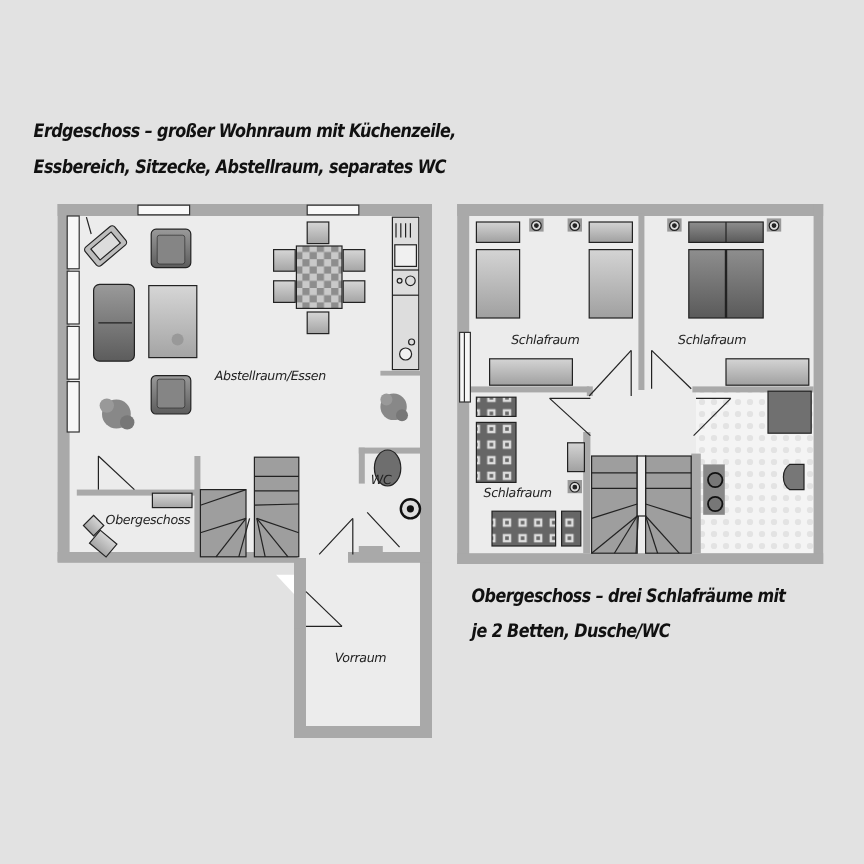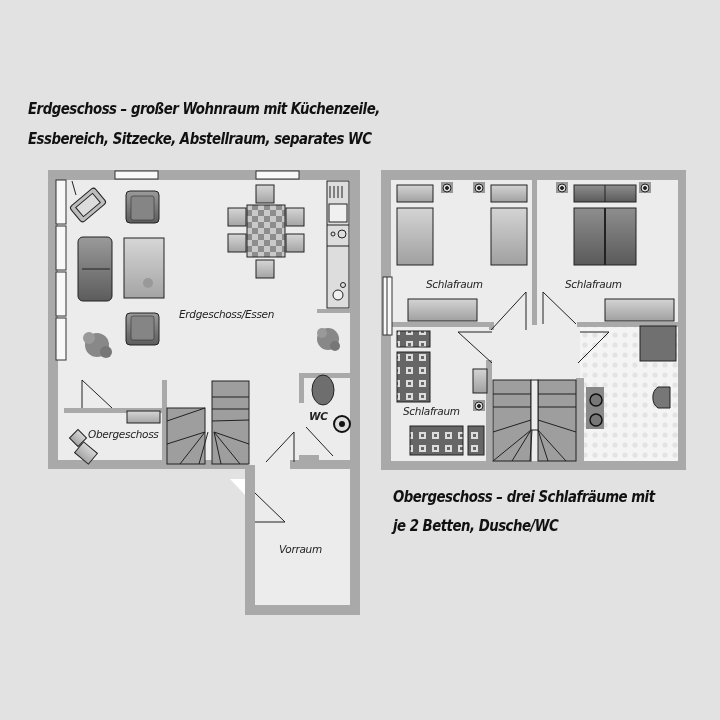--- a/index.html
+++ b/index.html
@@ -153,23 +153,23 @@
   <circle cx="342" cy="424" r="8" fill="#ddd" stroke="#111" stroke-width="2"></circle>
   <circle cx="342" cy="424" r="3" fill="#111"></circle>
   <line x1="306" y1="427" x2="333" y2="456" stroke="#222"></line>
 
   <polygon points="230,479 245,479 245,495" fill="#fff"></polygon>
   <line x1="255" y1="493" x2="285" y2="522" stroke="#222"></line>
   <line x1="255" y1="522" x2="285" y2="522" stroke="#222"></line>
 </svg>
 </div>
 
-<div class="label" style="left:179px;top:308px;">Erdgeschoss/Essen</div>
+<div class="label" style="left:179px;top:308px;">Abstellraum/Essen</div>
 <div class="label" style="left:88px;top:428px;">Obergeschoss</div>
-<div class="label" style="left:309px;top:410px;font-weight:bold;">WC</div>
+<div class="label" style="left:309px;top:394px;">WC</div>
 <div class="label" style="left:279px;top:543px;">Vorraum</div>
 
 <div class="plan" style="left:0;top:0;width:720px;height:720px;">
 <svg width="720" height="720" viewBox="0 0 720 720">
   <defs>
     <linearGradient id="uFur" x1="0" y1="0" x2="0" y2="1">
       <stop offset="0" stop-color="#8e8e8e"></stop>
           <stop offset="1" stop-color="#5a5a5a"></stop>
     </linearGradient>
     <linearGradient id="uLight" x1="0" y1="0" x2="0" y2="1">

